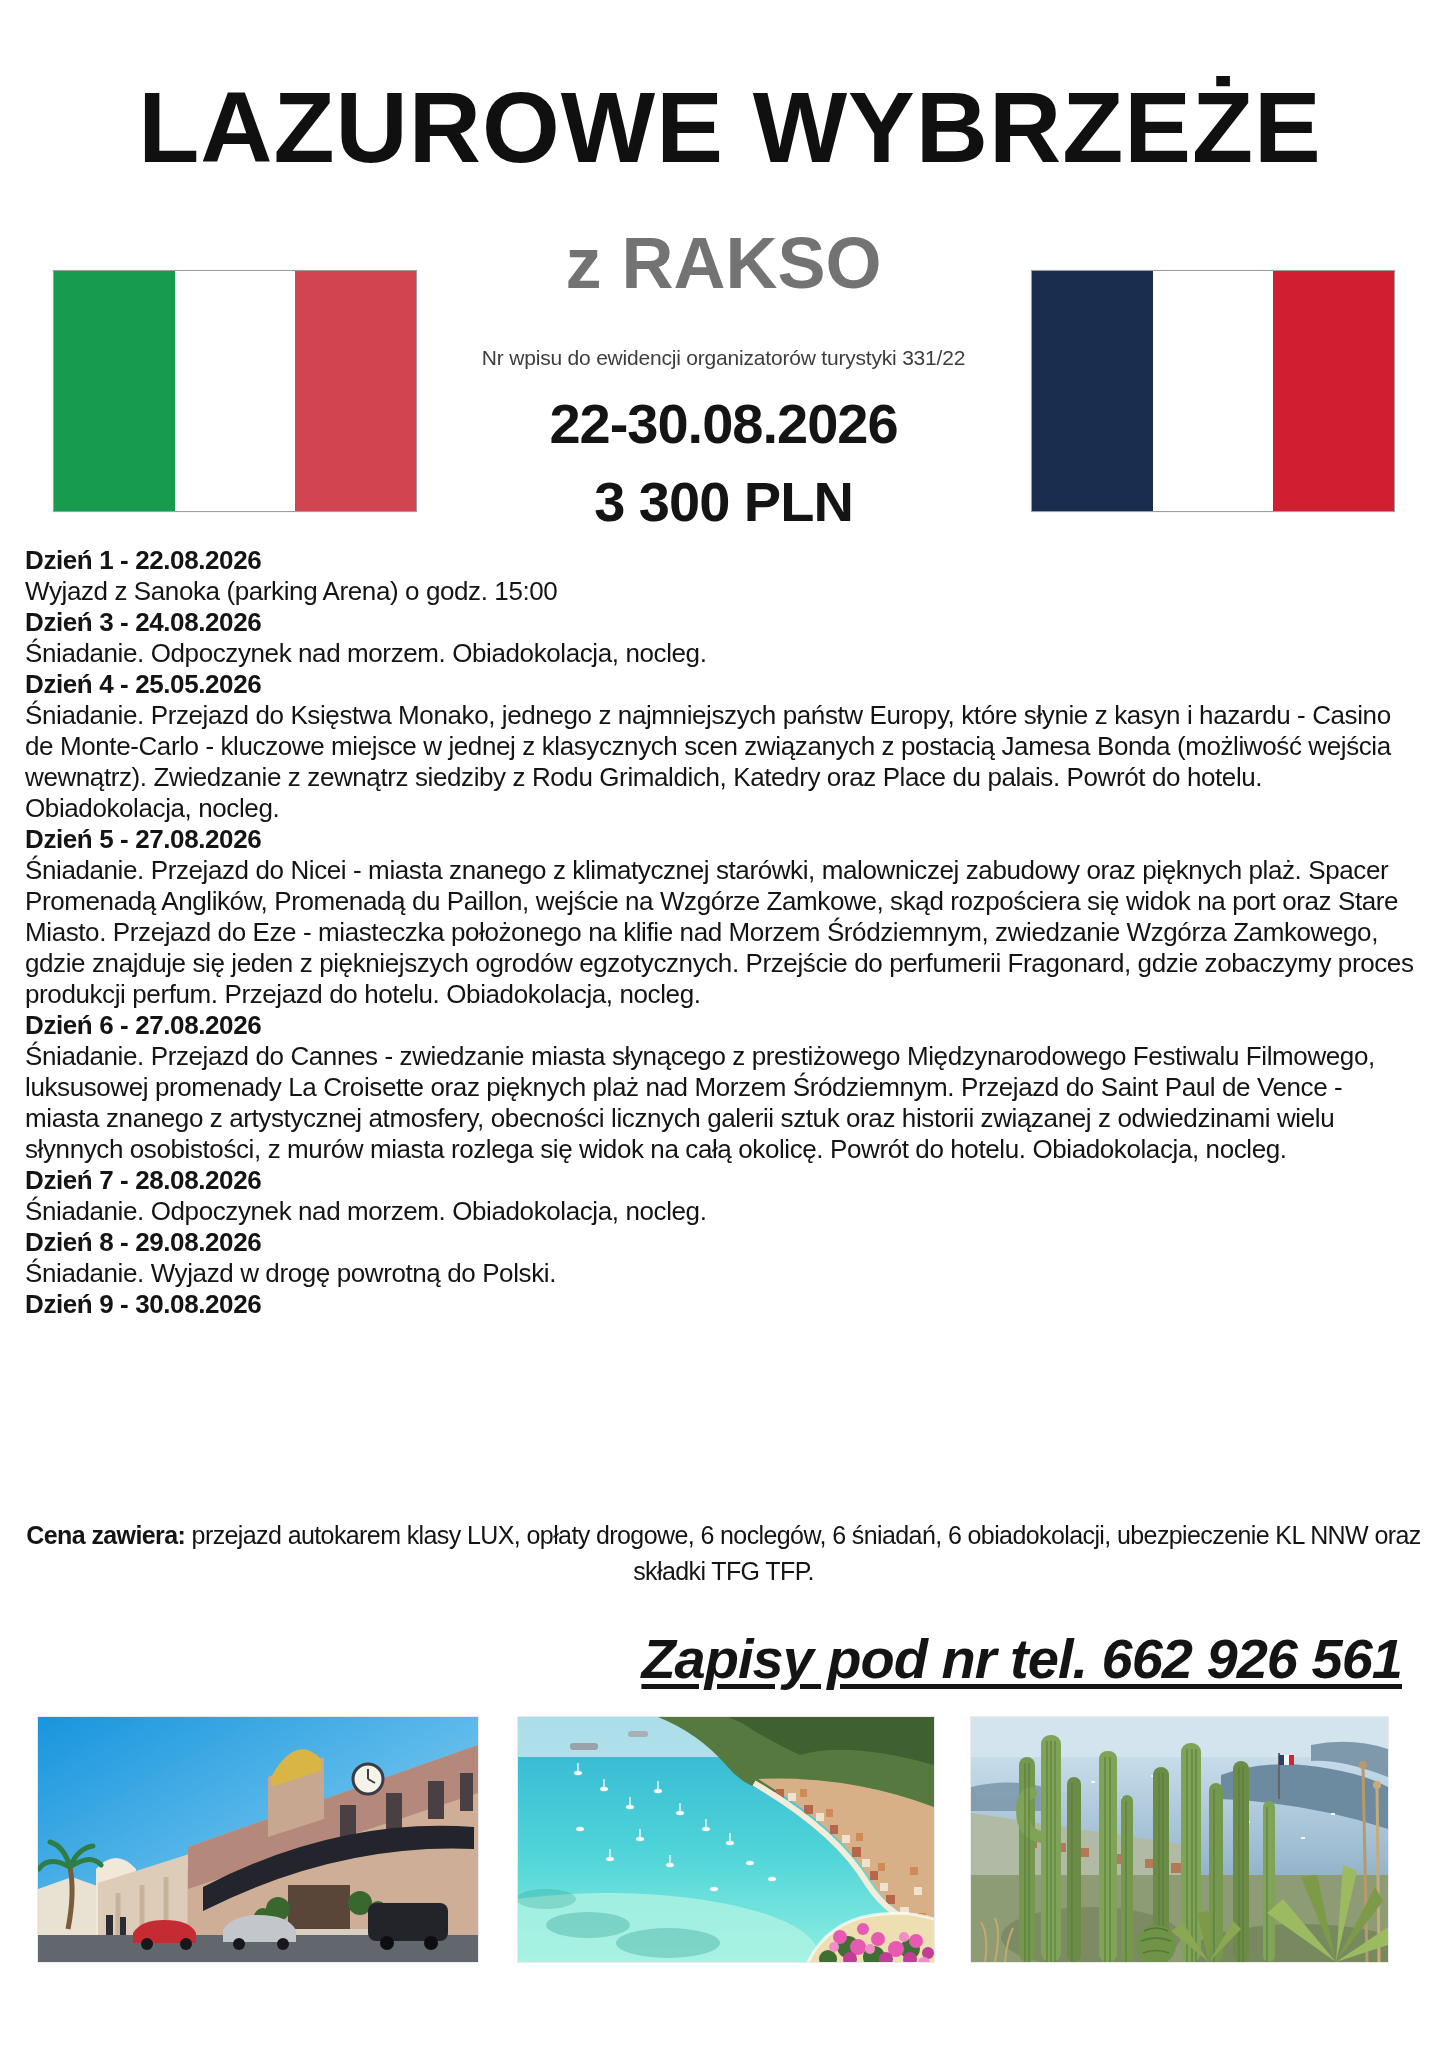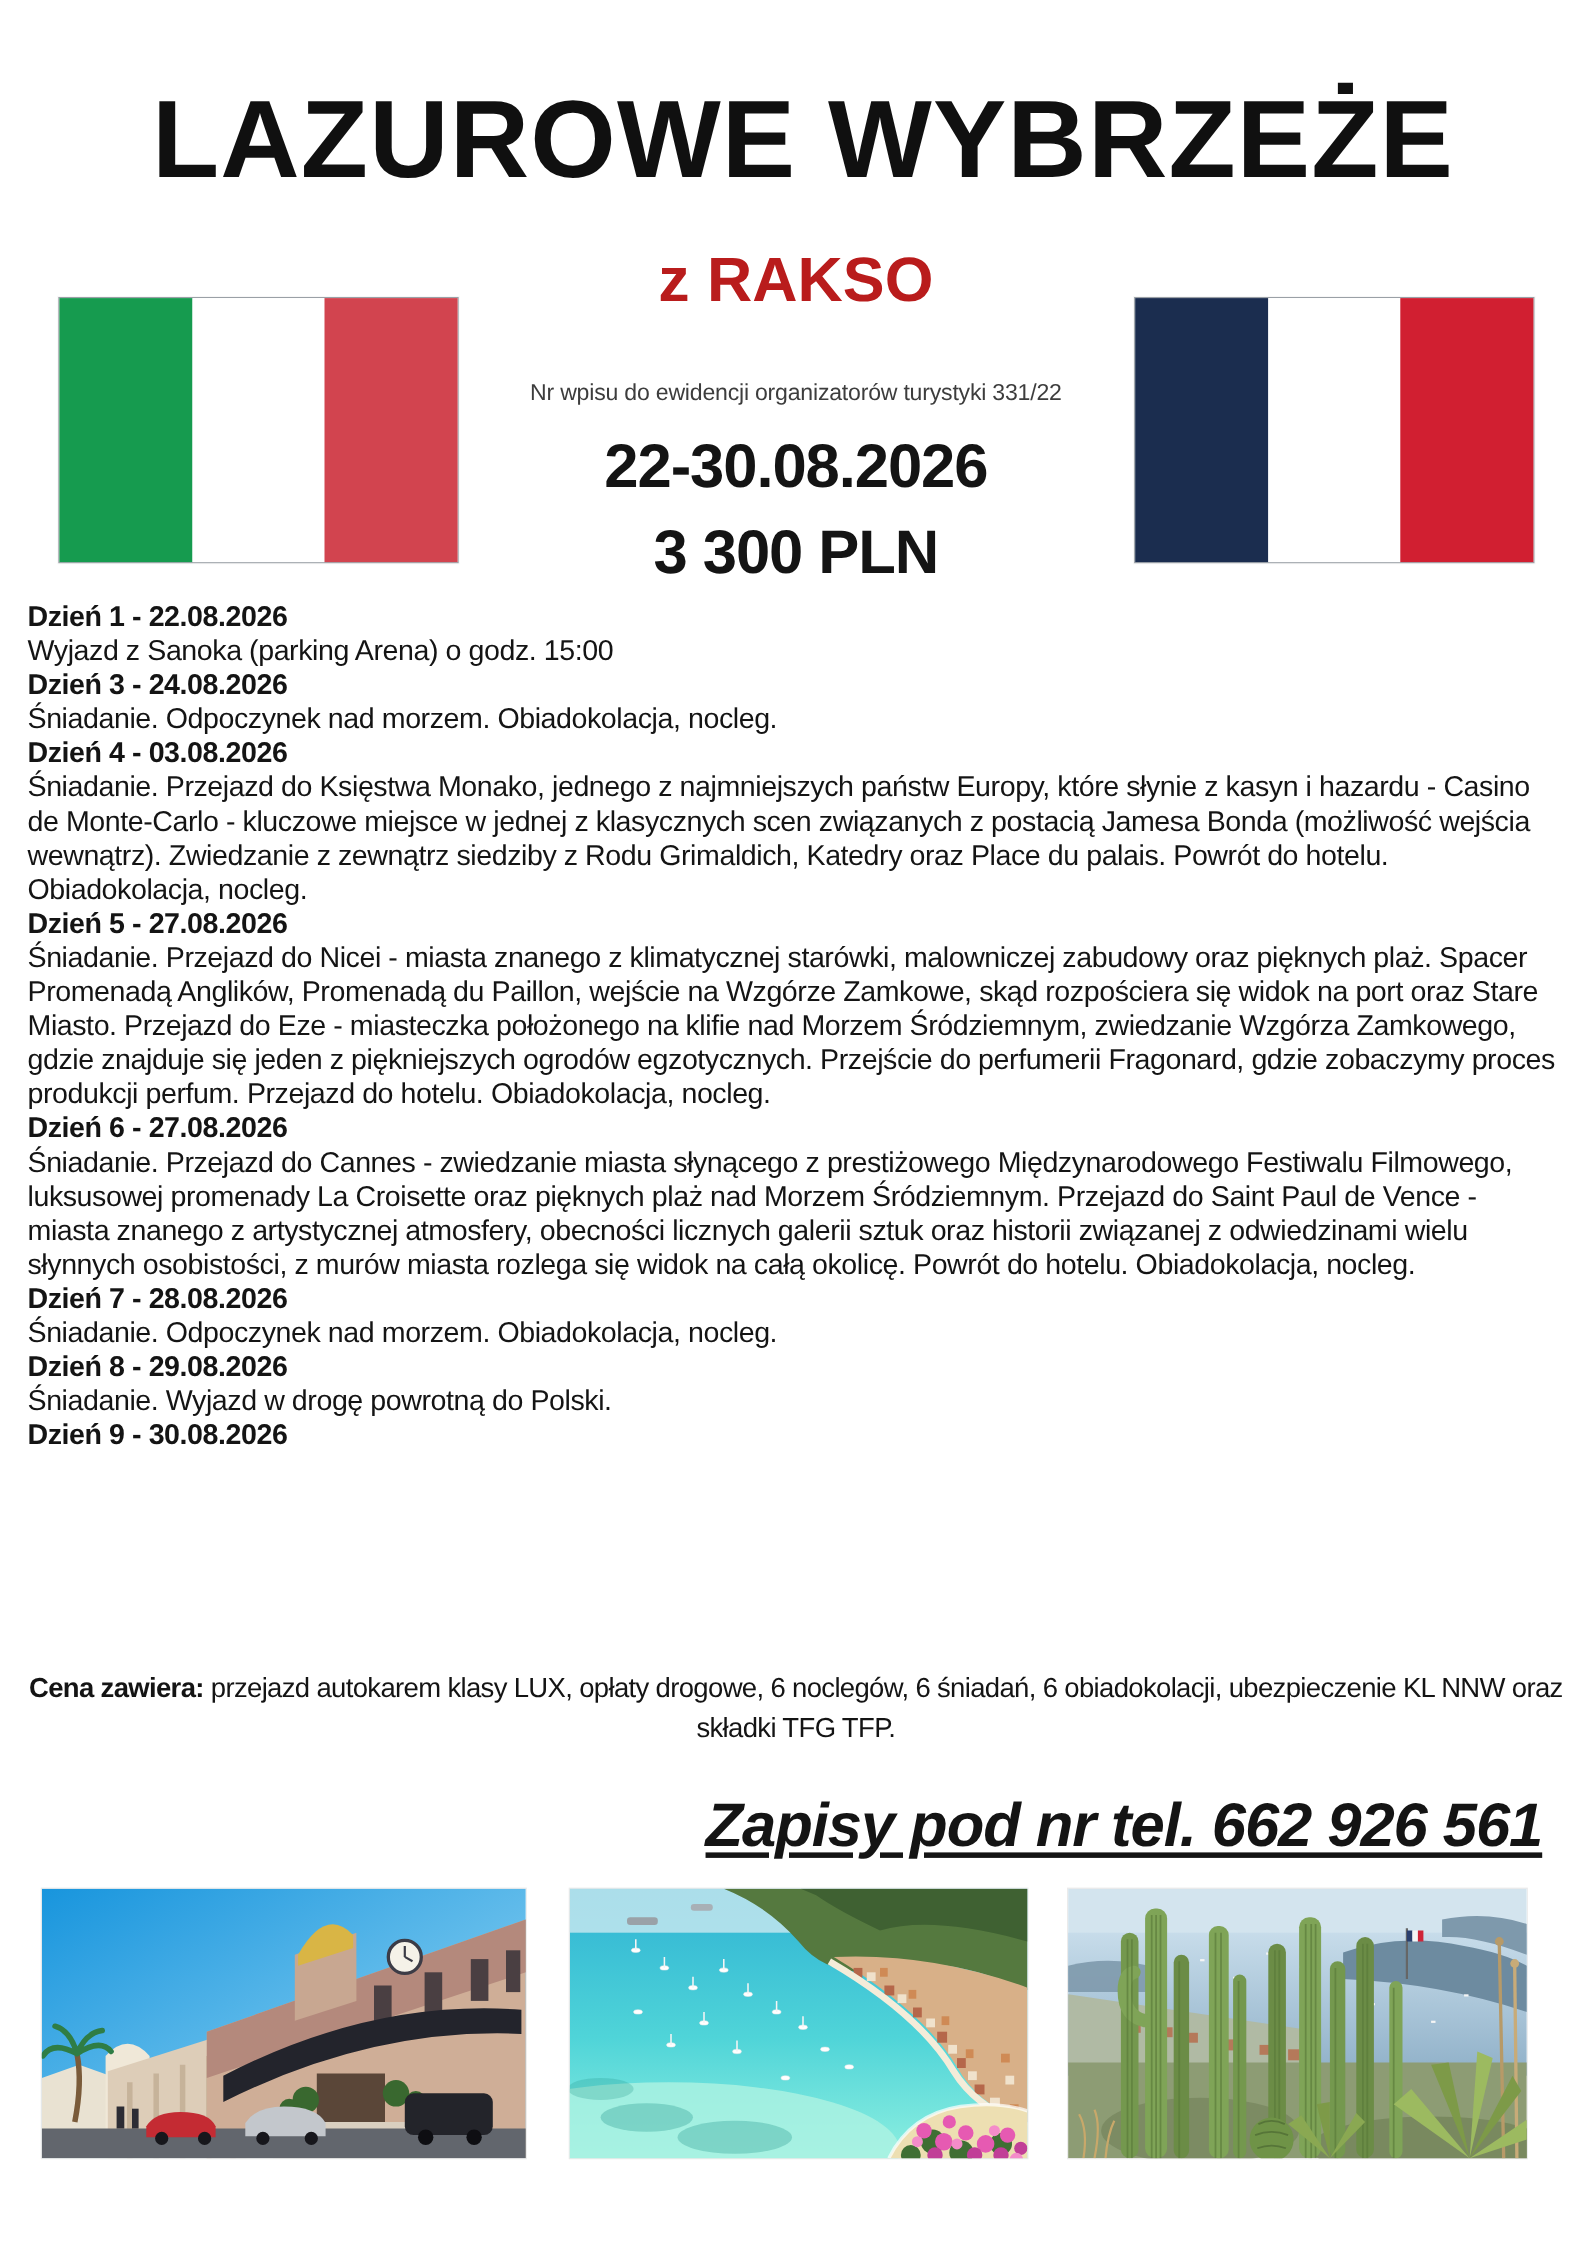--- a/index.html
+++ b/index.html
@@ -8,21 +8,21 @@
     width:1447px;height:2048px;
     background:#ffffff;
     font-family:"Liberation Sans", sans-serif;
     color:#141414;
     overflow:hidden;
   }
   .center{left:0;right:0;text-align:center;}
   .abs{position:absolute;}
 
   .title{top:72px;font-size:100px;font-weight:bold;letter-spacing:1px;line-height:1.1;color:#101010;padding-left:13px;}
-  .subtitle{top:224px;font-size:57px;font-weight:bold;letter-spacing:0px;line-height:1.1;color:#b91c1c;}
+  .subtitle{top:224px;font-size:72px;font-weight:bold;letter-spacing:0px;line-height:1.1;color:#737373;}
   .registration{top:346px;font-size:21px;color:#3d3d3d;letter-spacing:-0.2px;}
   .dates{top:391px;font-size:56px;font-weight:bold;letter-spacing:-1px;}
   .price{top:469px;font-size:56px;font-weight:bold;letter-spacing:-1px;}
 
   .flag{position:absolute;top:270px;width:364px;height:242px;display:flex;
         border:1px solid #9aa0a6;box-sizing:border-box;box-shadow:0 0 0 1px rgba(0,0,0,0.03);}
   .flag-italy{left:53px;}
   .flag-france{left:1031px;}
   .flag .stripe{flex:1;height:100%;}
 
@@ -70,21 +70,21 @@
   <div class="abs itinerary">
     <div>
       <span class="day-title">Dzień 1 - 22.08.2026</span>
       <span class="day-desc">Wyjazd z Sanoka (parking Arena) o godz. 15:00</span>
     </div>
     <div>
       <span class="day-title">Dzień 3 - 24.08.2026</span>
       <span class="day-desc">Śniadanie. Odpoczynek nad morzem. Obiadokolacja, nocleg.</span>
     </div>
     <div>
-      <span class="day-title">Dzień 4 - 03.08.2026</span>
+      <span class="day-title">Dzień 4 - 25.05.2026</span>
       <span class="day-desc">Śniadanie. Przejazd do Księstwa Monako, jednego z najmniejszych państw Europy, które słynie z kasyn i hazardu - Casino de Monte-Carlo - kluczowe miejsce w jednej z klasycznych scen związanych z postacią Jamesa Bonda (możliwość wejścia wewnątrz). Zwiedzanie z zewnątrz siedziby z Rodu Grimaldich, Katedry oraz Place du palais. Powrót do hotelu. Obiadokolacja, nocleg.</span>
     </div>
     <div>
       <span class="day-title">Dzień 5 - 27.08.2026</span>
       <span class="day-desc">Śniadanie. Przejazd do Nicei - miasta znanego z klimatycznej starówki, malowniczej zabudowy oraz pięknych plaż. Spacer Promenadą Anglików, Promenadą du Paillon, wejście na Wzgórze Zamkowe, skąd rozpościera się widok na port oraz Stare Miasto. Przejazd do Eze - miasteczka położonego na klifie nad Morzem Śródziemnym, zwiedzanie Wzgórza Zamkowego, gdzie znajduje się jeden z piękniejszych ogrodów egzotycznych. Przejście do perfumerii Fragonard, gdzie zobaczymy proces produkcji perfum. Przejazd do hotelu. Obiadokolacja, nocleg.</span>
     </div>
     <div>
       <span class="day-title">Dzień 6 - 27.08.2026</span>
       <span class="day-desc">Śniadanie. Przejazd do Cannes - zwiedzanie miasta słynącego z prestiżowego Międzynarodowego Festiwalu Filmowego, luksusowej promenady La Croisette oraz pięknych plaż nad Morzem Śródziemnym. Przejazd do Saint Paul de Vence - miasta znanego z artystycznej atmosfery, obecności licznych galerii sztuk oraz historii związanej z odwiedzinami wielu słynnych osobistości, z murów miasta rozlega się widok na całą okolicę. Powrót do hotelu. Obiadokolacja, nocleg.</span>
     </div>

